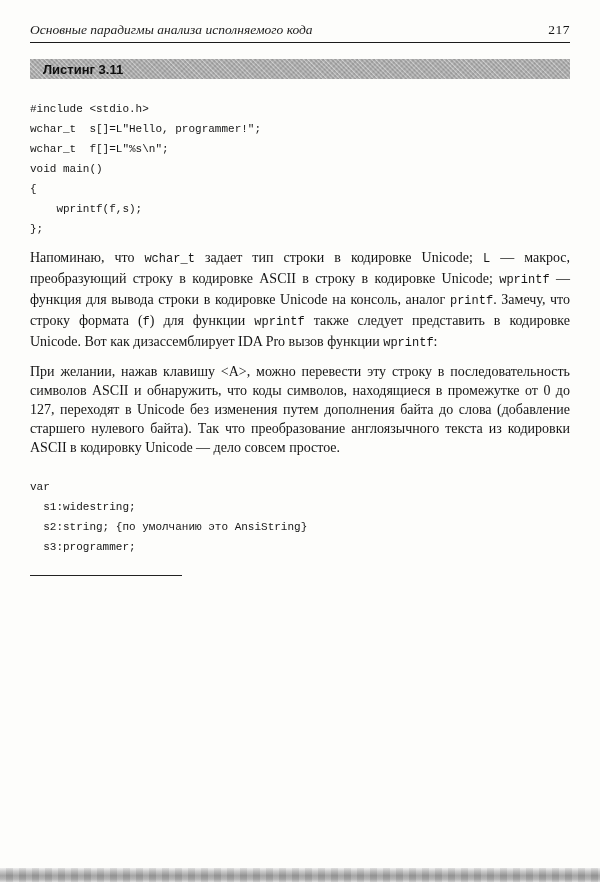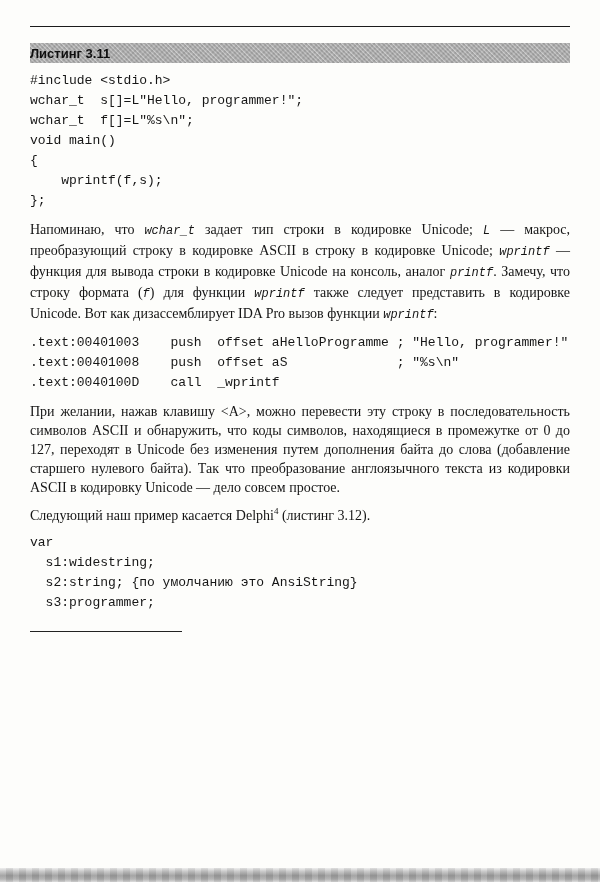--- a/index.html
+++ b/index.html
@@ -12,82 +12,82 @@
     font-family: "Liberation Serif", serif;
     color: #151515;
   }
   .pagehead { display: flex; justify-content: space-between; align-items: baseline; font-size: 13.5px; }
   .head-title { font-style: italic; color: #1c1c1c; }
   .head-page { font-style: normal; letter-spacing: 0.5px; }
   .headrule { border-bottom: 1.6px solid #1b1b1b; margin-top: 4px; }
 
   .banner {
     margin-top: 16px; height: 20px;
-    display: flex; align-items: center; padding-left: 0;
+    display: flex; align-items: center; padding-left: 13px;
     background-color: #b2b2b2;
     background-image:
       repeating-linear-gradient(45deg, rgba(255,255,255,0.35) 0px, rgba(255,255,255,0) 1px, rgba(0,0,0,0.12) 2px, rgba(255,255,255,0) 3px),
       repeating-linear-gradient(-45deg, rgba(0,0,0,0.08) 0px, rgba(255,255,255,0.14) 2px, rgba(0,0,0,0.05) 4px);
   }
   .banner-label {
     font-family: "Liberation Sans", sans-serif;
     font-weight: bold; font-size: 13px; color: #0e0e0e;
   }
 
   .code {
     font-family: "Liberation Mono", "DejaVu Sans Mono", monospace;
-    font-size: 13px; line-height: 20px;
-    margin-top: 8px; white-space: pre; color: #161616;
+    font-size: 11px; line-height: 20px;
+    margin-top: 20px; white-space: pre; color: #161616;
   }
 
   .para { margin-top: 9px; font-size: 14px; line-height: 19px; text-align: justify; }
-  .para .mono { font-family: "Liberation Mono", "DejaVu Sans Mono", monospace; font-size: 12px; font-style: italic; }
+  .para .mono { font-family: "Liberation Mono", "DejaVu Sans Mono", monospace; font-size: 12px; }
   sup { font-size: 9px; vertical-align: super; line-height: 0; }
 
   .footnote-rule { margin-top: 18px; width: 152px; border-top: 1.3px solid #222; }
   .footnote { margin-top: 6px; font-size: 12.5px; line-height: 16px; }
   .footnote sup { font-weight: bold; }
 
   .scan-strip {
     position: absolute; left: 0; right: 0; bottom: 0; height: 14px;
     background:
       repeating-linear-gradient(90deg, rgba(255,255,255,0.10) 0 6px, rgba(0,0,0,0.06) 6px 13px),
       linear-gradient(to bottom, #ececec 0%, #c3c3c3 25%, #9b9b9b 55%, #aeaeae 80%, #d8d8d8 100%);
   }
 </style>
 </head>
 <body>
 
 <div class="page">
 
+  <div class="pagehead">
+    <span class="head-title">Основные парадигмы анализа исполняемого кода</span>
+    <span class="head-page">217</span>
+  </div>
   <div class="headrule"></div>
 
   <div class="banner">
     <span class="banner-label">Листинг 3.11</span>
   </div>
 
   <pre class="code">#include &lt;stdio.h&gt;
 wchar_t  s[]=L"Hello, programmer!";
 wchar_t  f[]=L"%s\n";
 void main()
 {
     wprintf(f,s);
 };</pre>
 
   <p class="para">Напоминаю, что <span class="mono">wchar_t</span> задает тип строки в кодировке Unicode; <span class="mono">L</span> — макрос, преобразующий строку в кодировке ASCII в строку в кодировке Unicode; <span class="mono">wprintf</span> — функция для вывода строки в кодировке Unicode на консоль, аналог <span class="mono">printf</span>. Замечу, что строку формата (<span class="mono">f</span>) для функции <span class="mono">wprintf</span> также следует представить в кодировке Unicode. Вот как дизассемблирует IDA Pro вызов функции <span class="mono">wprintf</span>:</p>
 
-  <pre class="code">.text:00401003    push  offset aHelloProgramme ; "Hello, programmer!"
-.text:00401008    push  offset aS              ; "%s\n"
-.text:0040100D    call  _wprintf</pre>
 
 
 
   <p class="para">При желании, нажав клавишу &lt;A&gt;, можно перевести эту строку в последовательность символов ASCII и обнаружить, что коды символов, находящиеся в промежутке от 0 до 127, переходят в Unicode без изменения путем дополнения байта до слова (добавление старшего нулевого байта). Так что преобразование англоязычного текста из кодировки ASCII в кодировку Unicode — дело совсем простое.</p>
 
-  <p class="para">Следующий наш пример касается Delphi<sup>4</sup> (листинг 3.12).</p>
 
 
   <pre class="code">var
   s1:widestring;
   s2:string; {по умолчанию это AnsiString}
   s3:programmer;</pre>
 
   <div class="footnote-rule"></div>
 
   <div class="scan-strip"></div>

